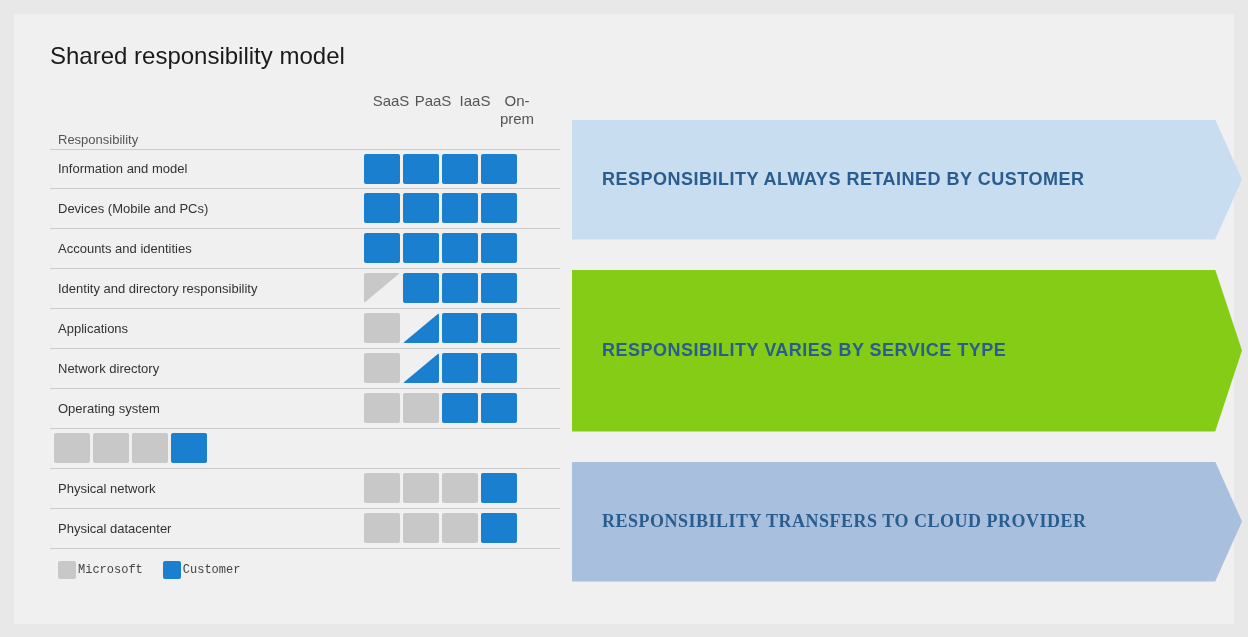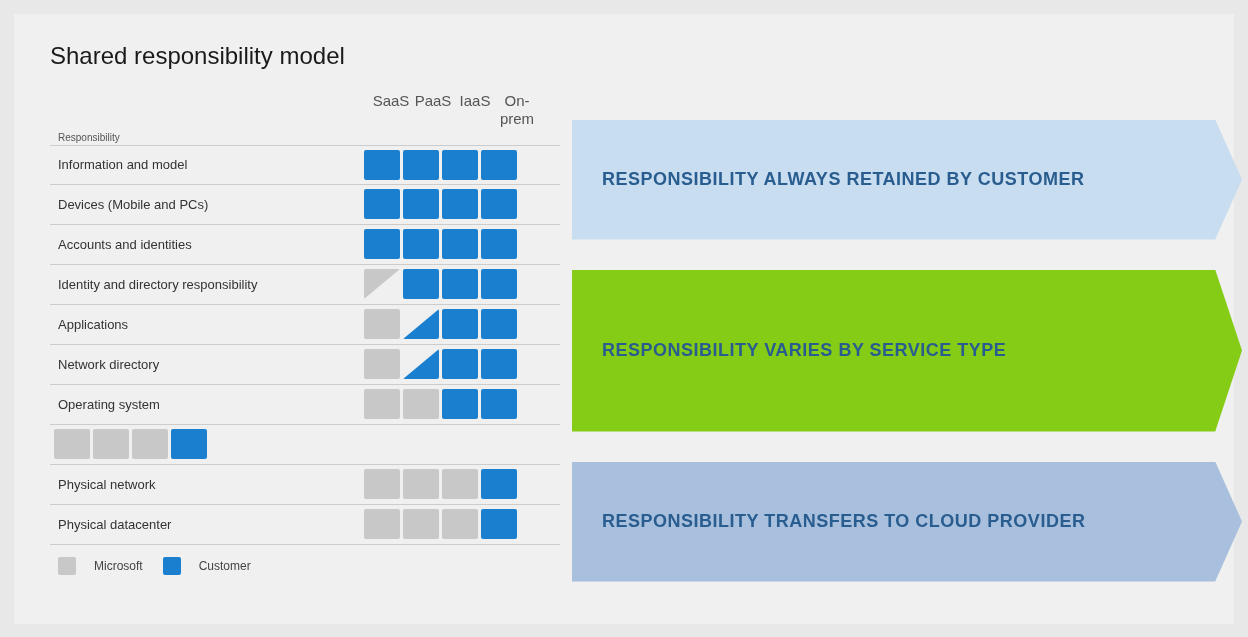--- a/index.html
+++ b/index.html
@@ -163,23 +163,24 @@
     .legend {
       display: flex;
       align-items: center;
       gap: 20px;
       margin-top: 10px;
       padding-left: 8px;
     }
     .legend-item {
       display: flex;
       align-items: center;
-      gap: 18px;
+      gap: 2px;
       font-size: 12px;
       color: #444;
+      font-family: Liberation Mono, monospace;
     }
     .legend-box {
       width: 18px;
       height: 18px;
       border-radius: 2px;
     }
     .legend-gray { background: #c8c8c8; }
     .legend-blue { background: #1a7fcf; }
   </style>
 </head>
@@ -192,21 +193,21 @@
 
     <div class="table-section">
 
       <div class="col-headers">
         <div class="col-header">SaaS</div>
         <div class="col-header">PaaS</div>
         <div class="col-header">IaaS</div>
         <div class="col-header">On-<br>prem</div>
       </div>
 
-      <div style="padding-left:8px; font-size:10px; color:#555; margin-bottom:2px;">Responsibility</div>
+      <div style="padding-left:8px; font-size:13px; color:#555; margin-bottom:2px;">Responsibility</div>
 
       <div class="table-rows">
 
         <div class="table-row">
           <div class="row-label">Information and model</div>
           <div class="cells">
             <div class="cell cell-blue"></div>
             <div class="cell cell-blue"></div>
             <div class="cell cell-blue"></div>
             <div class="cell cell-blue"></div>
@@ -324,21 +325,21 @@
         </div>
       </div>
 
       <div class="arrow-container" style="height: 162px; margin-bottom: 4px;">
         <div class="arrow-body arrow-2" style="width: 670px; height: 162px; display:flex; align-items:center; padding-left:30px;
                     clip-path: polygon(0 0, 96% 0, 100% 50%, 96% 100%, 0 100%);">
           <span class="arrow-text">RESPONSIBILITY VARIES BY SERVICE TYPE</span>
         </div>
       </div>
 
-      <div class="arrow-container" style="height: 120px;">
+      <div class="arrow-container" style="height: 120px; font-family: Liberation Serif, serif;">
         <div class="arrow-body arrow-3" style="width: 670px; height: 120px; display:flex; align-items:center; padding-left:30px;
                     clip-path: polygon(0 0, 96% 0, 100% 50%, 96% 100%, 0 100%);">
           <span class="arrow-text">RESPONSIBILITY TRANSFERS TO CLOUD PROVIDER</span>
         </div>
       </div>
     </div>
   </div>
 </div>
 
 </body></html>

